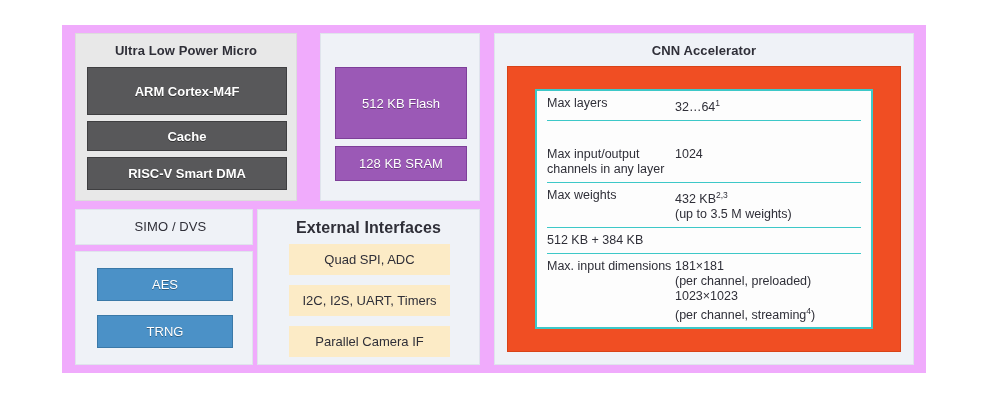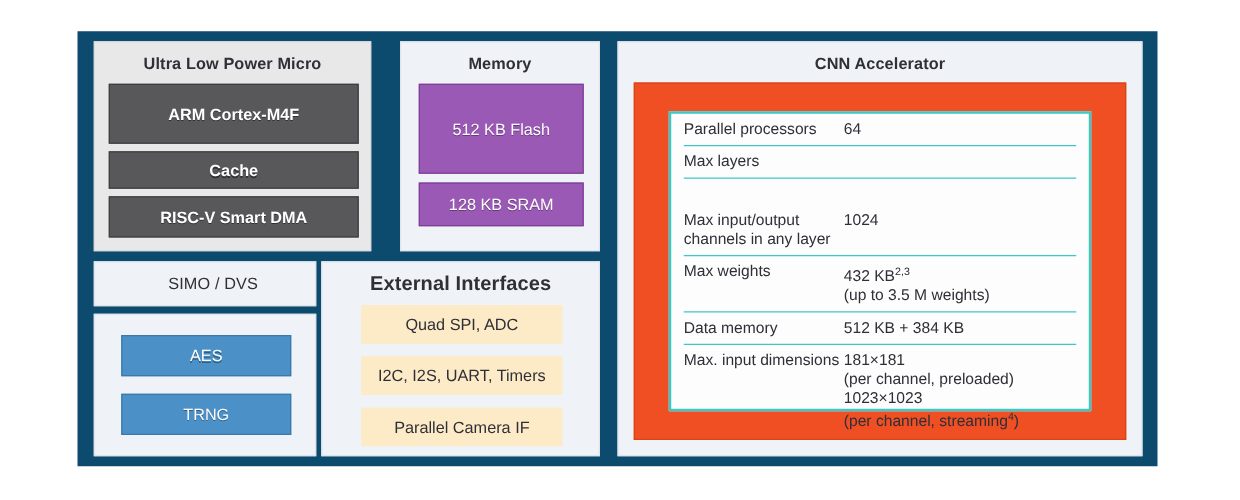--- a/index.html
+++ b/index.html
@@ -14,21 +14,21 @@
     overflow: hidden;
   }
 
   
   #chip-frame {
     position: absolute;
     left: 62px;
     top: 25px;
     width: 864px;
     height: 348px;
-    background: #0c4a6e;
+    background: #f0abfc;
     box-sizing: border-box;
     padding: 0;
   }
 
   
   .panel {
     position: absolute;
     background: #eff2f7;
     border: 1px solid #dfe4ec;
     box-sizing: border-box;
@@ -242,58 +242,53 @@
   <div class="panel" id="panel-simo">
     <div class="panel-title">SIMO / DVS</div>
   </div>
 
   <div class="panel" id="panel-sec">
     <div class="blue-block" id="block-aes">AES</div>
     <div class="blue-block" id="block-trng">TRNG</div>
   </div>
 
   <div class="panel" id="panel-memory">
-    <div class="panel-title">Memory</div>
     <div class="purple-block" id="block-flash">512 KB Flash</div>
     <div class="purple-block" id="block-sram">128 KB SRAM</div>
   </div>
 
   <div class="panel" id="panel-extif">
     <div class="panel-title">External Interfaces</div>
     <div class="cream-block" id="block-spi">Quad SPI, ADC</div>
     <div class="cream-block" id="block-i2c">I2C, I2S, UART, Timers</div>
     <div class="cream-block" id="block-camera">Parallel Camera IF</div>
   </div>
 
   <div class="panel" id="panel-cnn">
     <div class="panel-title">CNN Accelerator</div>
     <div id="cnn-orange">
       <div id="cnn-table">
 
-        <div class="spec-row" id="row-parallel">
-          <div class="spec-label">Parallel processors</div>
-          <div class="spec-value">64</div>
-        </div>
 
         <div class="spec-row" id="row-maxlayers">
           <div class="spec-label">Max layers</div>
+          <div class="spec-value"><span>32…64</span><sup>1</sup></div>
         </div>
 
         <div class="spec-row" id="row-channels">
           <div class="spec-label">Max input/output channels in any layer</div>
           <div class="spec-value">1024</div>
         </div>
 
         <div class="spec-row" id="row-weights">
           <div class="spec-label">Max weights</div>
           <div class="spec-value"><span>432 KB</span><sup>2,3</sup><br><span>(up to 3.5 M weights)</span></div>
         </div>
 
         <div class="spec-row" id="row-datamem">
-          <div class="spec-label">Data memory</div>
           <div class="spec-value">512 KB + 384 KB</div>
         </div>
 
         <div class="spec-row" id="row-inputdim">
           <div class="spec-label">Max. input dimensions</div>
           <div class="spec-value"><span>181×181
 (per channel, preloaded)
 1023×1023
 (per channel, streaming</span><sup>4</sup><span>)</span></div>
         </div>

